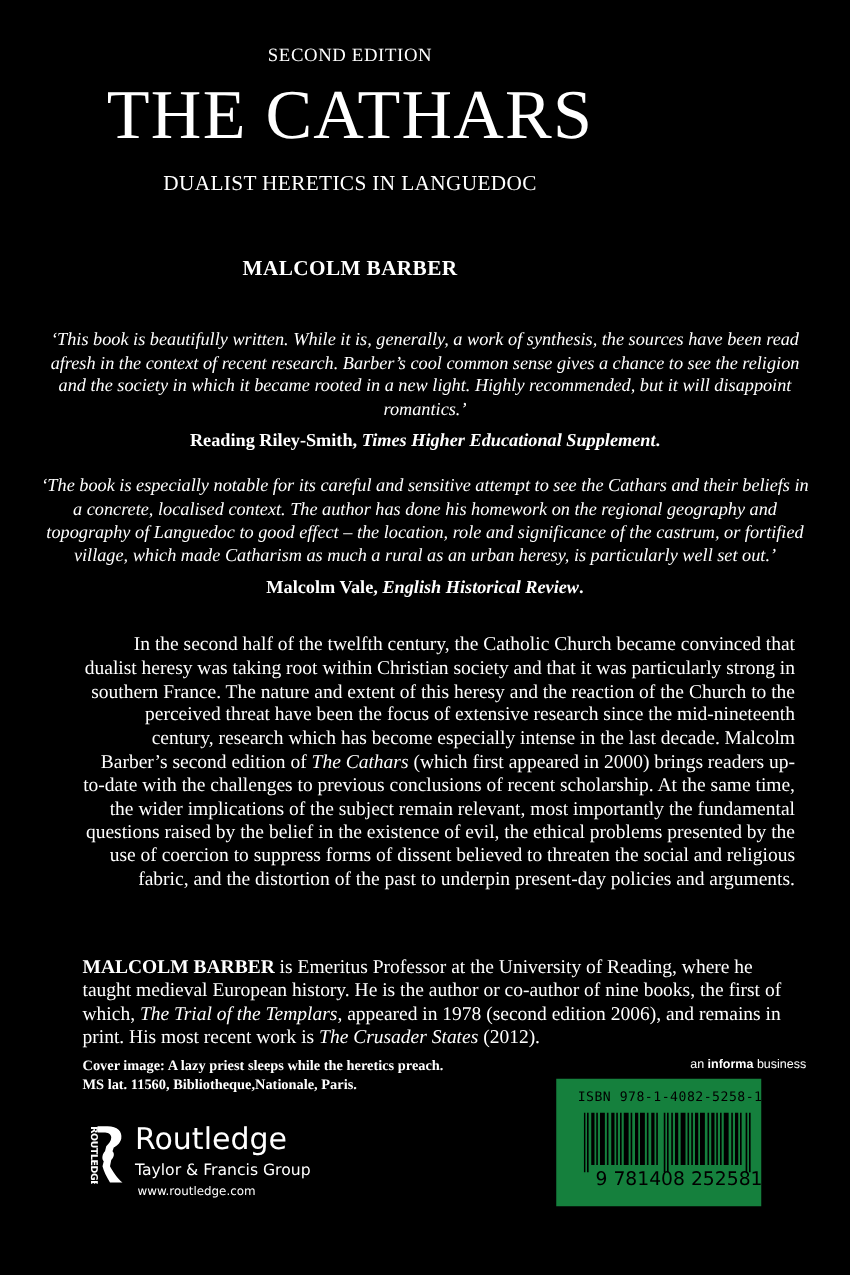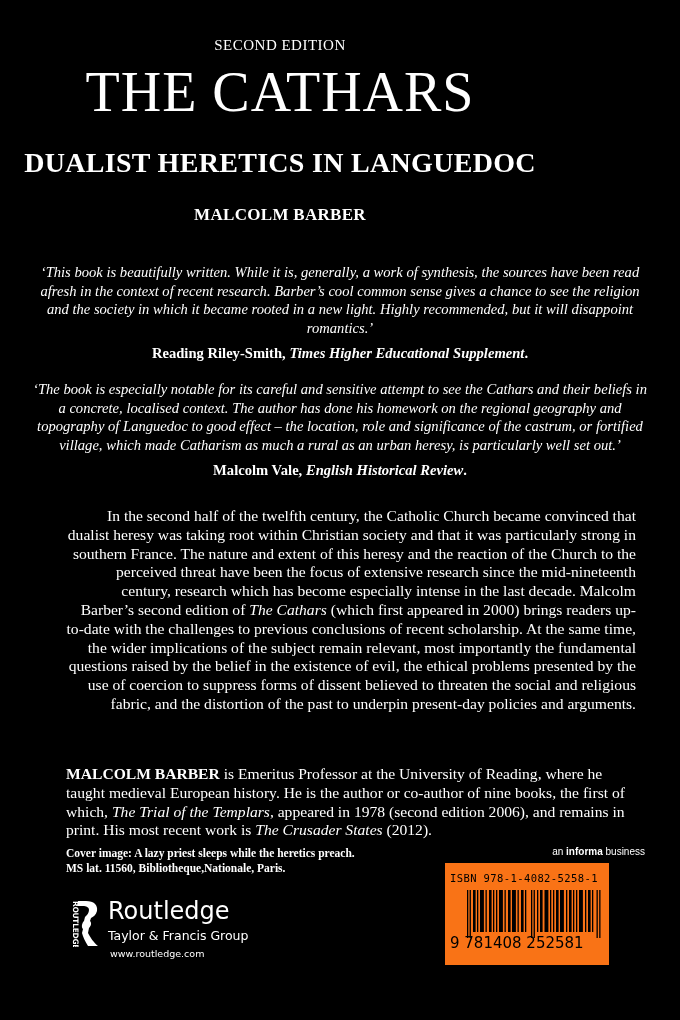--- a/index.html
+++ b/index.html
@@ -24,24 +24,24 @@
       letter-spacing: 0.5px;
       line-height: 18px;
     }
     .title {
       top: 62px;
       font-size: 56px;
       line-height: 60px;
       letter-spacing: 1px;
     }
     .subtitle {
-      top: 150px;
-      font-size: 28px;
+      top: 134px;
+      font-size: 17px;
       line-height: 25px;
-      font-weight: bold;
+      font-weight: normal;
       letter-spacing: 0.3px;
     }
     .author {
       top: 205px;
       font-size: 17px;
       line-height: 20px;
       font-weight: bold;
       letter-spacing: 0.3px;
     }
 
@@ -98,22 +98,23 @@
       font-size: 10px;
       line-height: 12px;
     }
     .informa b { font-weight: bold; }
 
     .barcode-box {
       left: 445px;
       top: 863px;
       width: 164px;
       height: 102px;
-      background: #f97316;
+      background: #15803d;
       color: #000000;
+      text-align: right;
     }
     .isbn-text {
       position: absolute;
       top: 9px;
       left: 5px;
       width: 160px;
       font-family: "DejaVu Sans Mono", "Liberation Mono", monospace;
       font-size: 10.5px;
       letter-spacing: 0.4px;
     }

